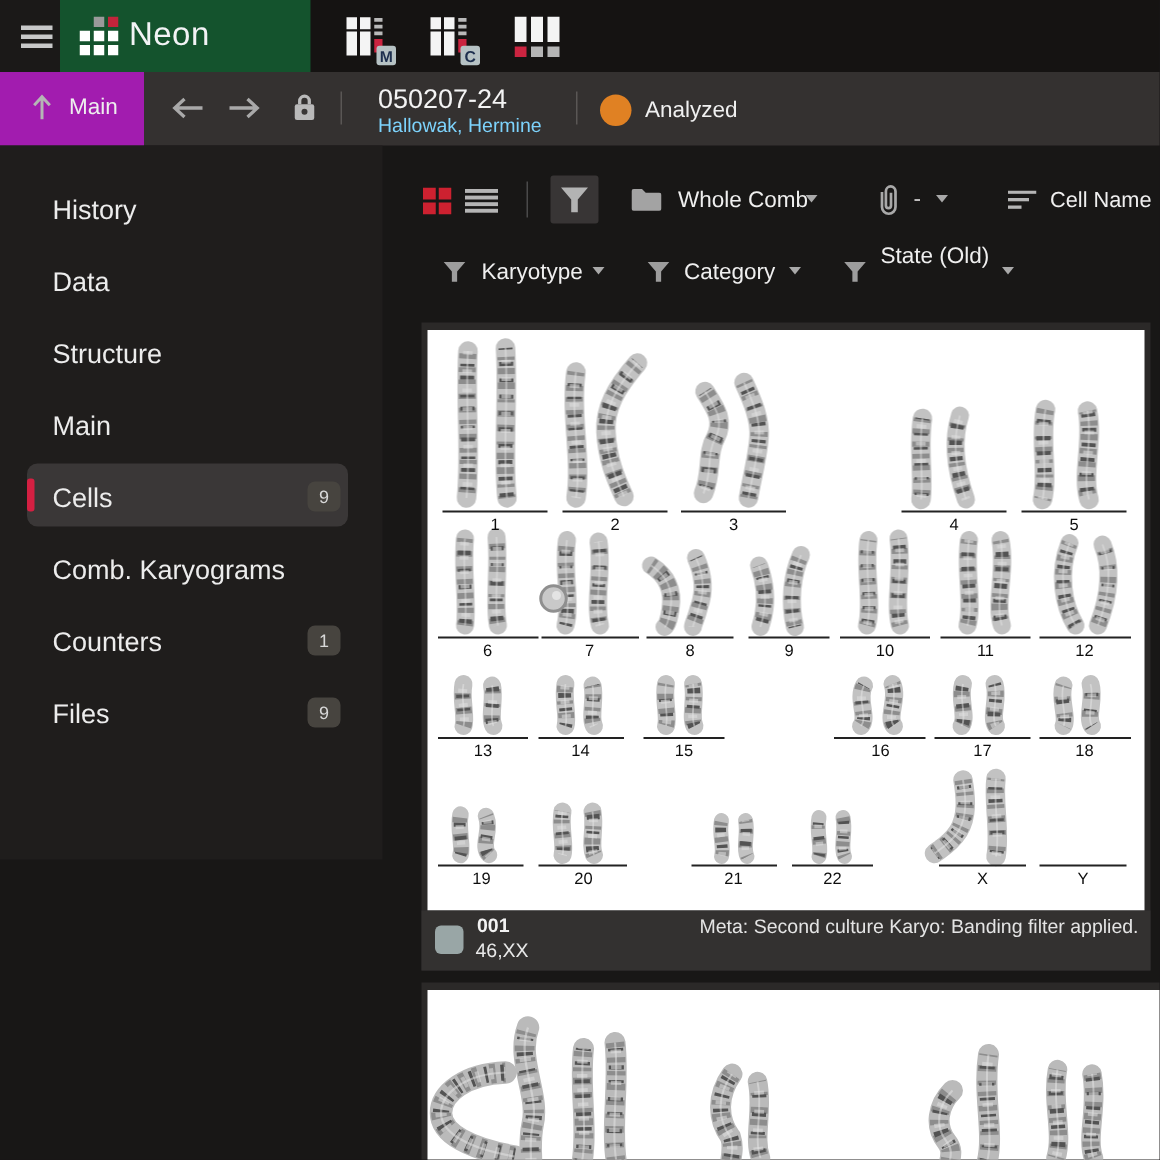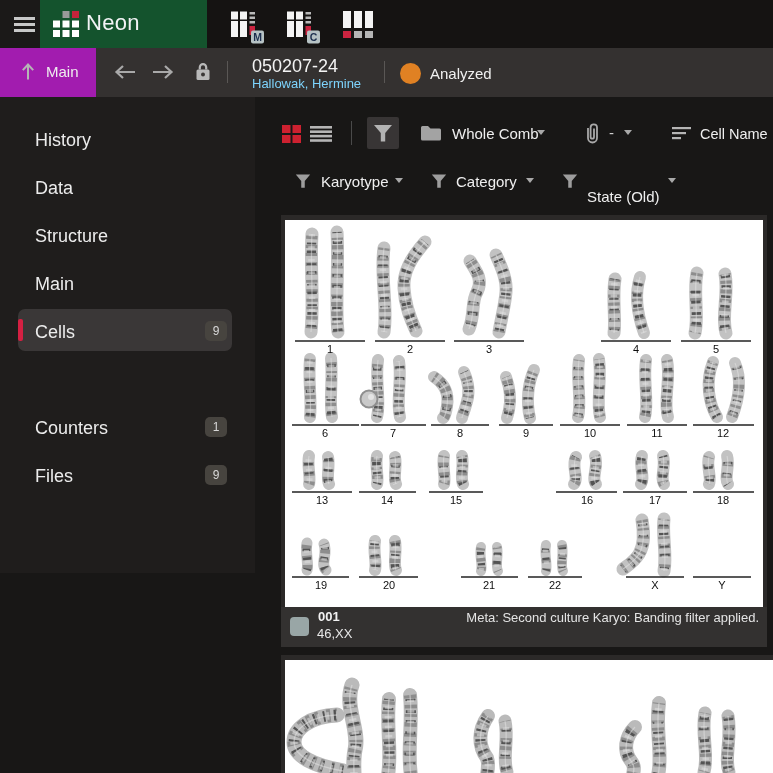--- a/index.html
+++ b/index.html
@@ -122,20 +122,21 @@
 <div id="atxt">Analyzed</div>
 
 <div id="sidebar">
   <div id="cellsel"></div>
   <div id="cellbar"></div>
   <div class="sbitem" style="top:33px">History</div>
   <div class="sbitem" style="top:81px">Data</div>
   <div class="sbitem" style="top:129px">Structure</div>
   <div class="sbitem" style="top:177px">Main</div>
   <div class="sbitem" style="top:225px">Cells</div>
+  <div class="sbitem" style="top:273px">Comb. Karyograms</div>
   <div class="sbitem" style="top:321px">Counters</div>
   <div class="sbitem" style="top:369px">Files</div>
   <div class="badge" style="top:224px">9</div>
   <div class="badge" style="top:320px">1</div>
   <div class="badge" style="top:368px">9</div>
 </div>
 
 <svg class="abs" style="left:282px;top:125px" width="19" height="18">
     <rect x="0" y="0" width="8.5" height="8" fill="#cd2130"></rect>
     <rect x="10.5" y="0" width="8.5" height="8" fill="#cd2130"></rect>
@@ -176,21 +177,21 @@
 <div class="ttxt" style="left:321px;top:173px">Karyotype</div>
 <div class="caret" style="left:395px;top:178px"></div>
 <svg class="abs" style="left:431px;top:173px" width="16" height="16" viewBox="0 0 20 20">
     <path d="M1 2 H19 L12.2 10 V18.5 H7.8 V10 Z" fill="#9d9d9d"></path>
   </svg>
 <div class="ttxt" style="left:456px;top:173px">Category</div>
 <div class="caret" style="left:526px;top:178px"></div>
 <svg class="abs" style="left:562px;top:173px" width="16" height="16" viewBox="0 0 20 20">
     <path d="M1 2 H19 L12.2 10 V18.5 H7.8 V10 Z" fill="#9d9d9d"></path>
   </svg>
-<div class="ttxt" style="left:587px;top:188px">State (Old)</div>
+<div class="ttxt" style="left:587px;top:162px">State (Old)</div>
 <div class="caret" style="left:668px;top:178px"></div>
 
 <div id="card1wrap"></div>
 <div id="card1img"><svg width="479" height="386" viewBox="0 0 479 386">
       <defs>
         <filter id="bl1" x="-10%" y="-10%" width="120%" height="120%">
           <feGaussianBlur stdDeviation="0.45"></feGaussianBlur>
         </filter>
       </defs>
       <g filter="url(#bl1)">

